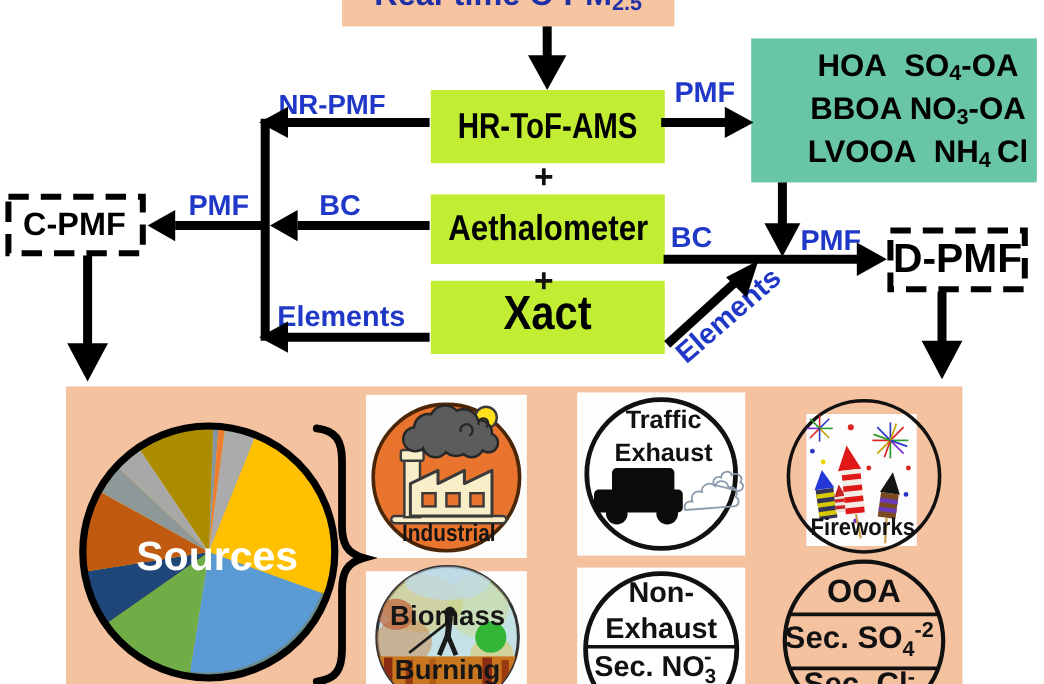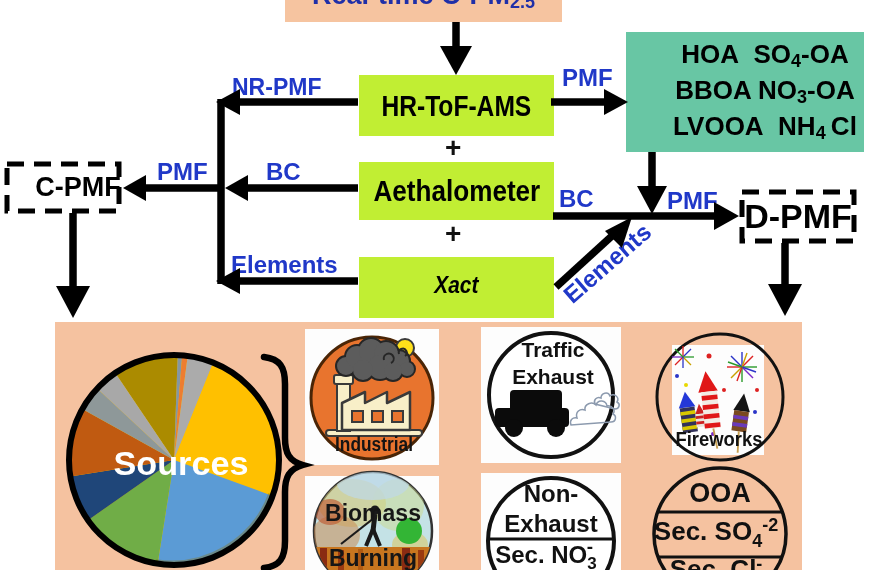--- a/index.html
+++ b/index.html
@@ -16,21 +16,21 @@
 <div class="abs" style="left:285px;top:-34px;width:277px;height:56px;background:#F6C4A0;display:flex;align-items:flex-end;justify-content:center;">
   <span style="font-weight:bold;font-size:27px;color:#1F2FA8;line-height:1.0;margin-bottom:11px;">Real-time C-PM<span style="font-size:18px;vertical-align:-4px;">2.5</span></span>
 </div>
 
 <div class="gbox" style="top:75px;height:61px;font-size:30px;">
     <span style="display:inline-block;transform:scaleX(0.82);">HR-ToF-AMS</span>
   </div>
 <div class="gbox" style="top:162px;height:58px;font-size:30px;">
     <span style="display:inline-block;transform:scaleX(0.87);">Aethalometer</span>
   </div>
-<div class="gbox" style="top:257px;height:61px;font-size:24px;font-style:italic;">
+<div class="gbox" style="top:234px;height:61px;font-size:40px;">
     <span style="display:inline-block;transform:scaleX(0.87);margin-bottom:6px;">Xact</span>
   </div>
 <div class="plus" style="left:445px;top:132px;font-size:28px;">+</div>
 <div class="plus" style="left:445px;top:218px;font-size:28px;">+</div>
 
 <div class="abs" style="left:626px;top:32px;width:198px;height:120px;background:#68C6A4;color:#000;font-weight:bold;font-size:26px;text-align:center;padding-left:40px;">
   <div style="margin-top:5px;line-height:1.34;">HOA&nbsp; SO<span style="font-size:18px;vertical-align:-4px;">4</span>-OA<br>
   BBOA NO<span style="font-size:18px;vertical-align:-4px;">3</span>-OA<br>
   LVOOA&nbsp; NH<span style="font-size:18px;vertical-align:-4px;">4</span> Cl</div>
 </div>
@@ -82,21 +82,21 @@
     <polygon points="714,202 714,230 739,216" stroke="none"></polygon>
 
     <line x1="556" y1="287" x2="613" y2="235"></line>
     <polygon points="605,231 622,248 632,217" stroke="none"></polygon>
 
     <line x1="785" y1="243" x2="785" y2="286"></line>
     <polygon points="768,284 802,284 785,316" stroke="none"></polygon>
   </g>
 </svg>
 
-<div class="abs" style="left:22px;top:164px;width:112px;height:47px;display:flex;align-items:center;justify-content:center;font-weight:bold;font-size:27px;">C-PMF</div>
+<div class="abs" style="left:6px;top:164px;width:112px;height:47px;display:flex;align-items:center;justify-content:center;font-weight:bold;font-size:27px;">C-PMF</div>
 <div class="abs" style="left:742px;top:192px;width:112px;height:49px;display:flex;align-items:center;justify-content:center;font-weight:bold;font-size:34px;">D-PMF</div>
 
 <div class="abs" style="left:55px;top:322px;width:747px;height:248px;background:#F5C2A0;"></div>
 
 <div class="abs" style="left:305px;top:329px;width:134px;height:136px;background:#FDFDFD;"></div>
 <div class="abs" style="left:305px;top:476px;width:134px;height:134px;background:#FDFDFD;"></div>
 <div class="abs" style="left:481px;top:327px;width:140px;height:136px;background:#FDFDFD;"></div>
 <div class="abs" style="left:481px;top:473px;width:140px;height:137px;background:#FDFDFD;"></div>
 <div class="abs" style="left:672px;top:345px;width:92px;height:110px;background:#FDFDFD;"></div>
 

